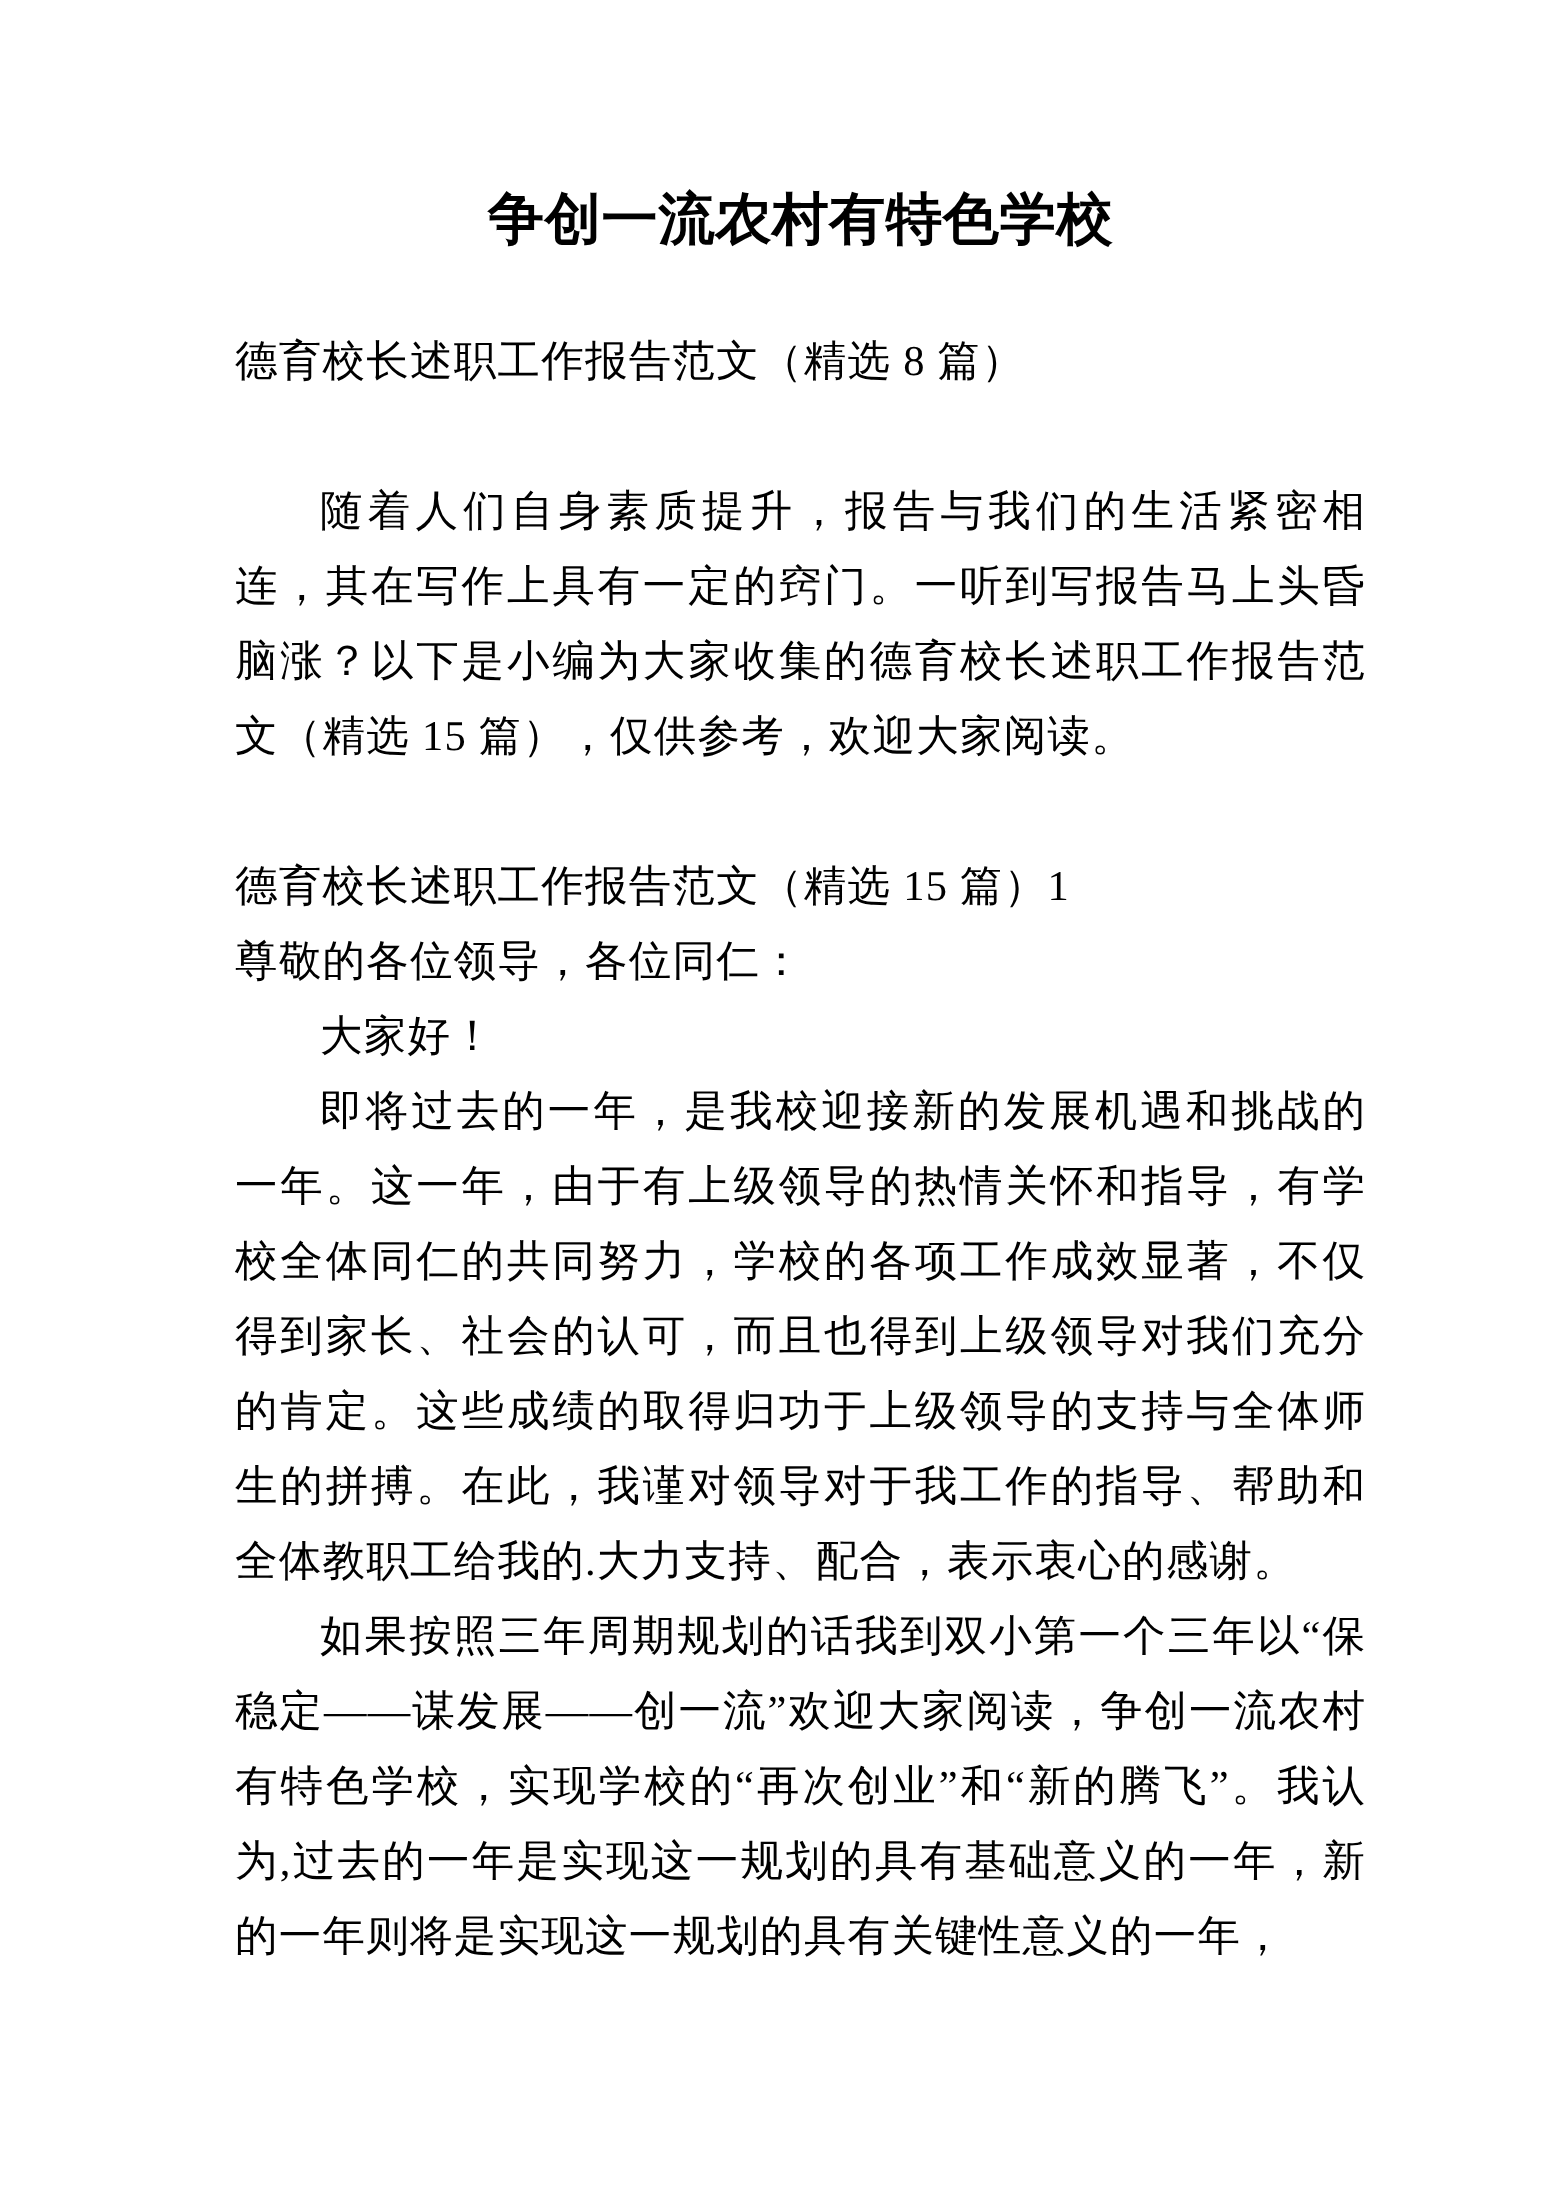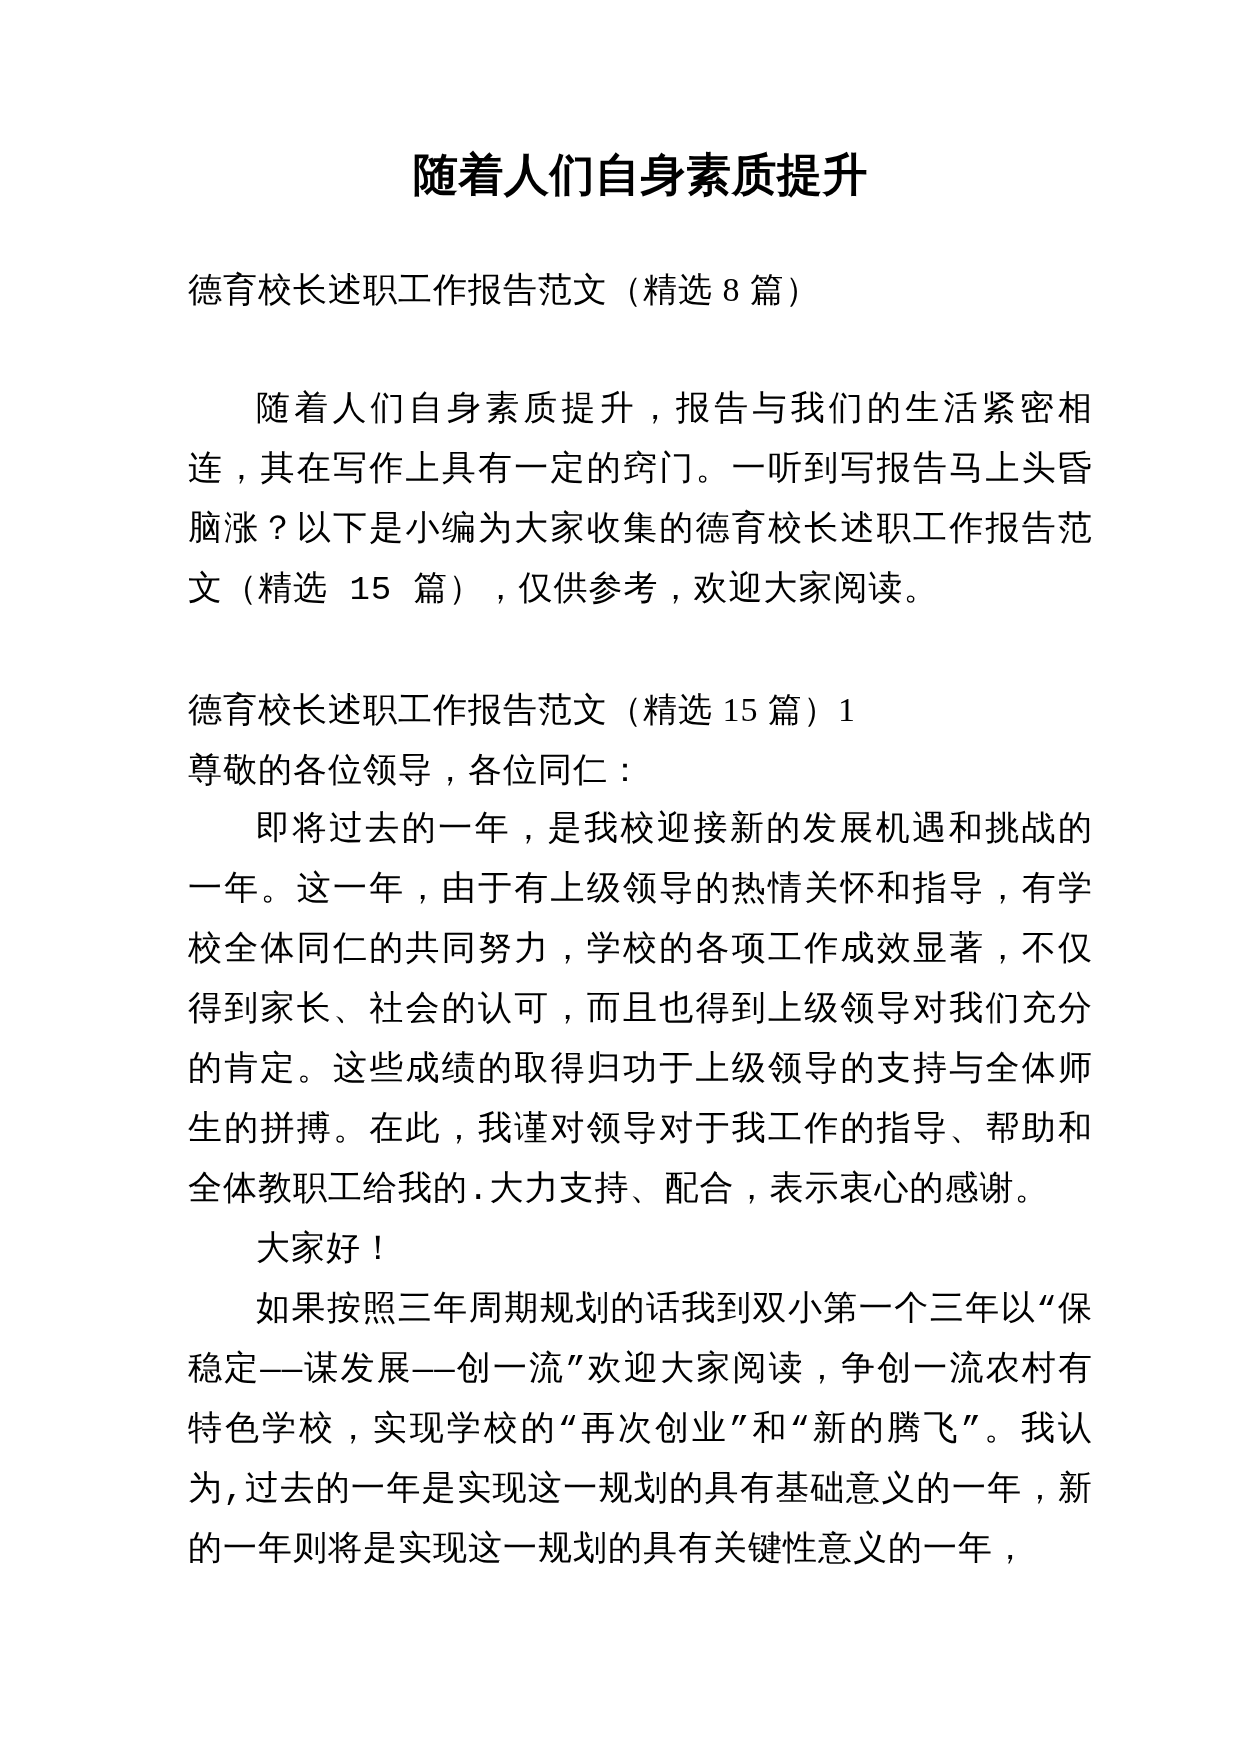--- a/index.html
+++ b/index.html
@@ -35,33 +35,32 @@
     font-size: 34px;
     line-height: 60px;
     letter-spacing: 1px;
     text-align: justify;
     text-justify: inter-character;
     word-break: break-all;
     overflow-wrap: break-word;
   }
   p.doc-para.indent {
     text-indent: 2em;
-    font-family: Liberation Mono, monospace;
   }
   p.doc-para.gap {
     margin-top: 60px;
   }
 </style>
 </head>
 <body>
 
 <div class="page">
-  <h1 class="doc-title">随着人们自身素质提升</h1>
+  <h1 class="doc-title">争创一流农村有特色学校</h1>
   <div class="doc-body">
       <p class="doc-para">德育校长述职工作报告范文（精选 8 篇）</p>
       <p class="doc-para indent gap">随着人们自身素质提升，报告与我们的生活紧密相连，其在写作上具有一定的窍门。一听到写报告马上头昏脑涨？以下是小编为大家收集的德育校长述职工作报告范文（精选 15 篇），仅供参考，欢迎大家阅读。</p>
       <p class="doc-para gap">德育校长述职工作报告范文（精选 15 篇）1</p>
       <p class="doc-para">尊敬的各位领导，各位同仁：</p>
+      <p class="doc-para indent">大家好！</p>
       <p class="doc-para indent">即将过去的一年，是我校迎接新的发展机遇和挑战的一年。这一年，由于有上级领导的热情关怀和指导，有学校全体同仁的共同努力，学校的各项工作成效显著，不仅得到家长、社会的认可，而且也得到上级领导对我们充分的肯定。这些成绩的取得归功于上级领导的支持与全体师生的拼搏。在此，我谨对领导对于我工作的指导、帮助和全体教职工给我的.大力支持、配合，表示衷心的感谢。</p>
-      <p class="doc-para indent">大家好！</p>
       <p class="doc-para indent">如果按照三年周期规划的话我到双小第一个三年以“保稳定——谋发展——创一流”欢迎大家阅读，争创一流农村有特色学校，实现学校的“再次创业”和“新的腾飞”。我认为,过去的一年是实现这一规划的具有基础意义的一年，新的一年则将是实现这一规划的具有关键性意义的一年，</p>
     </div>
 </div>
 
 </body></html>

